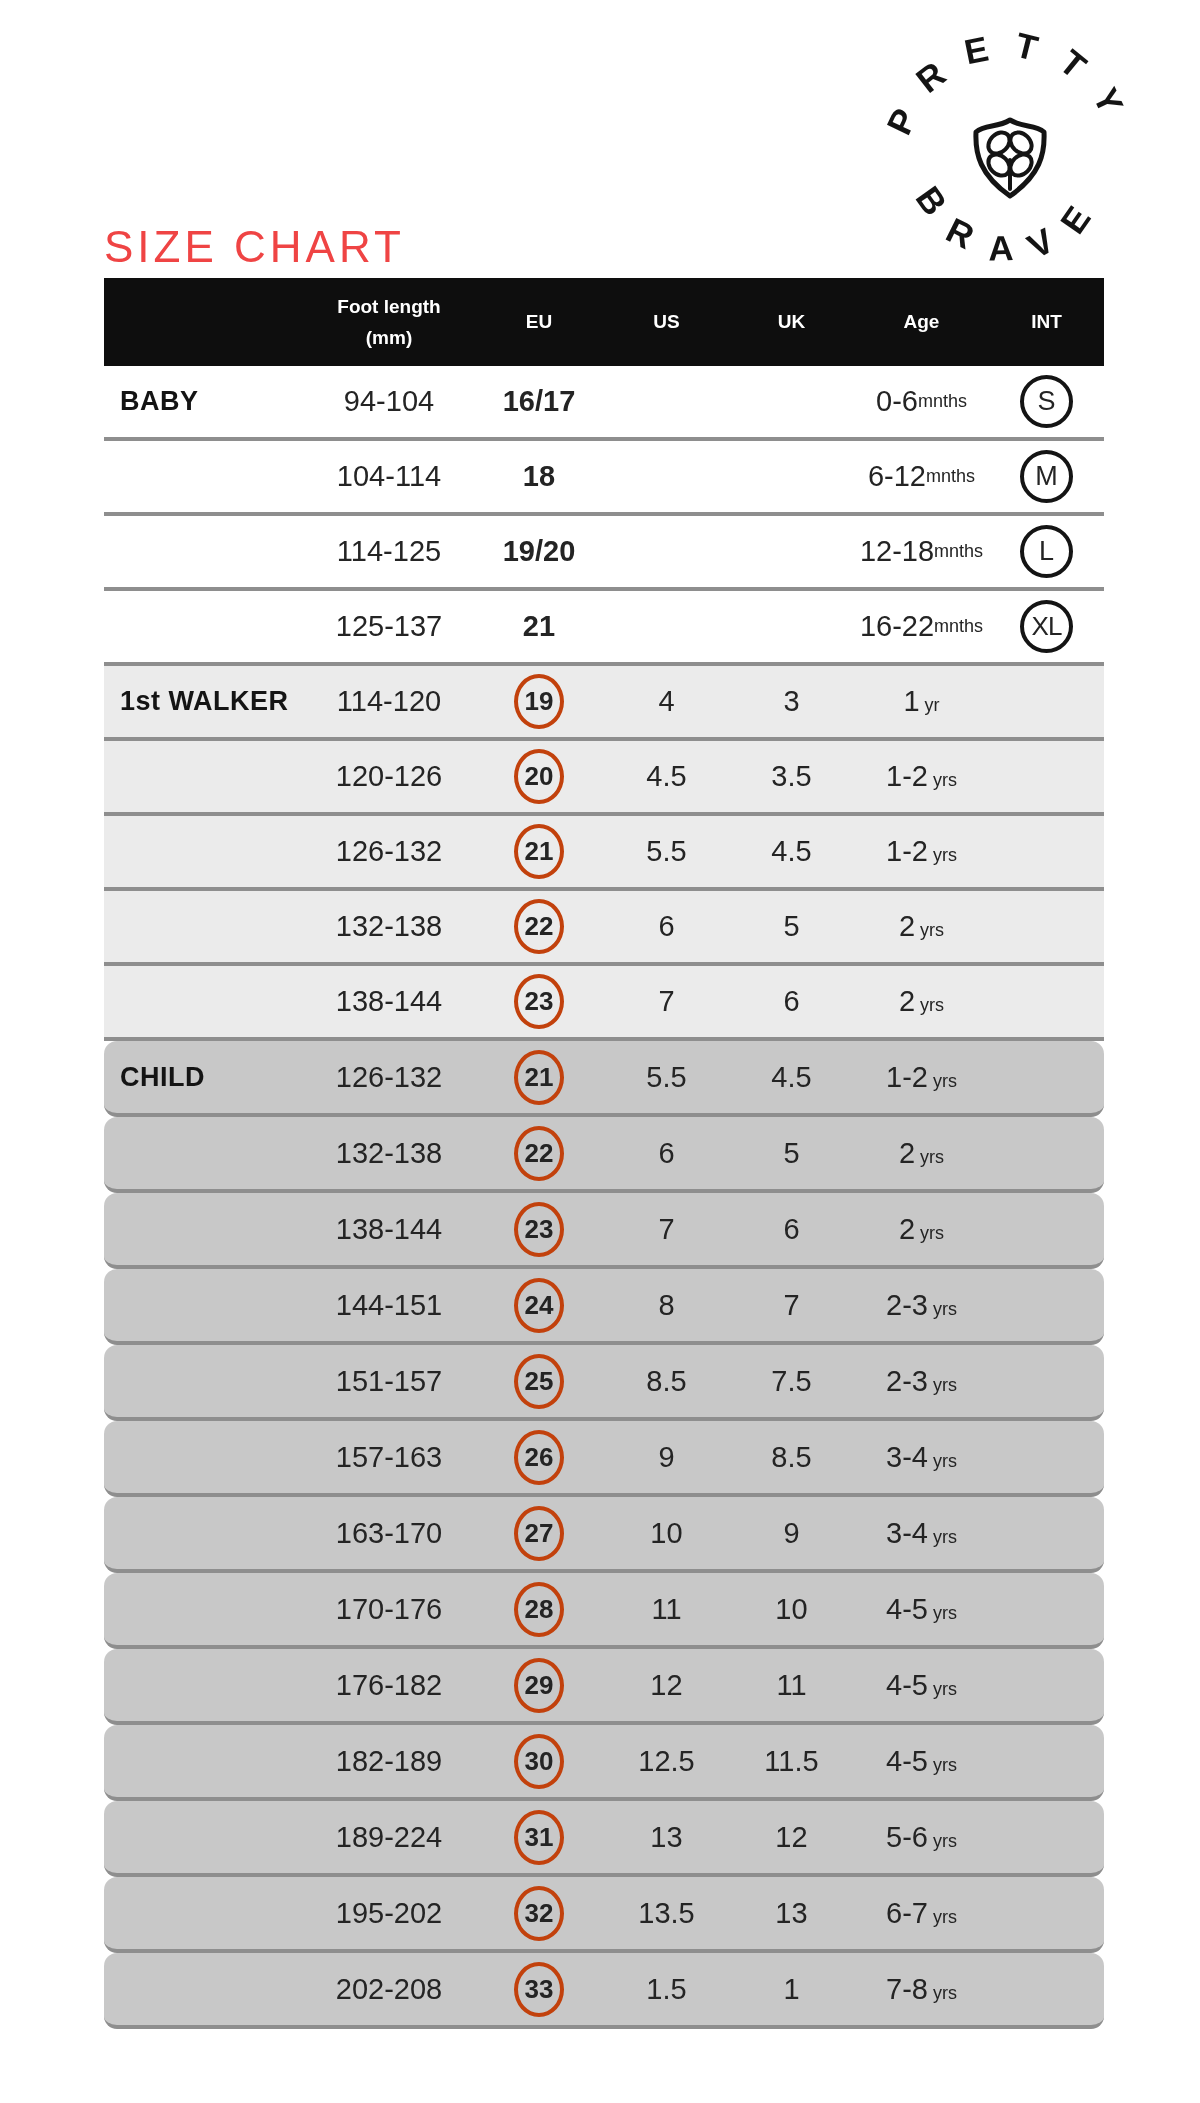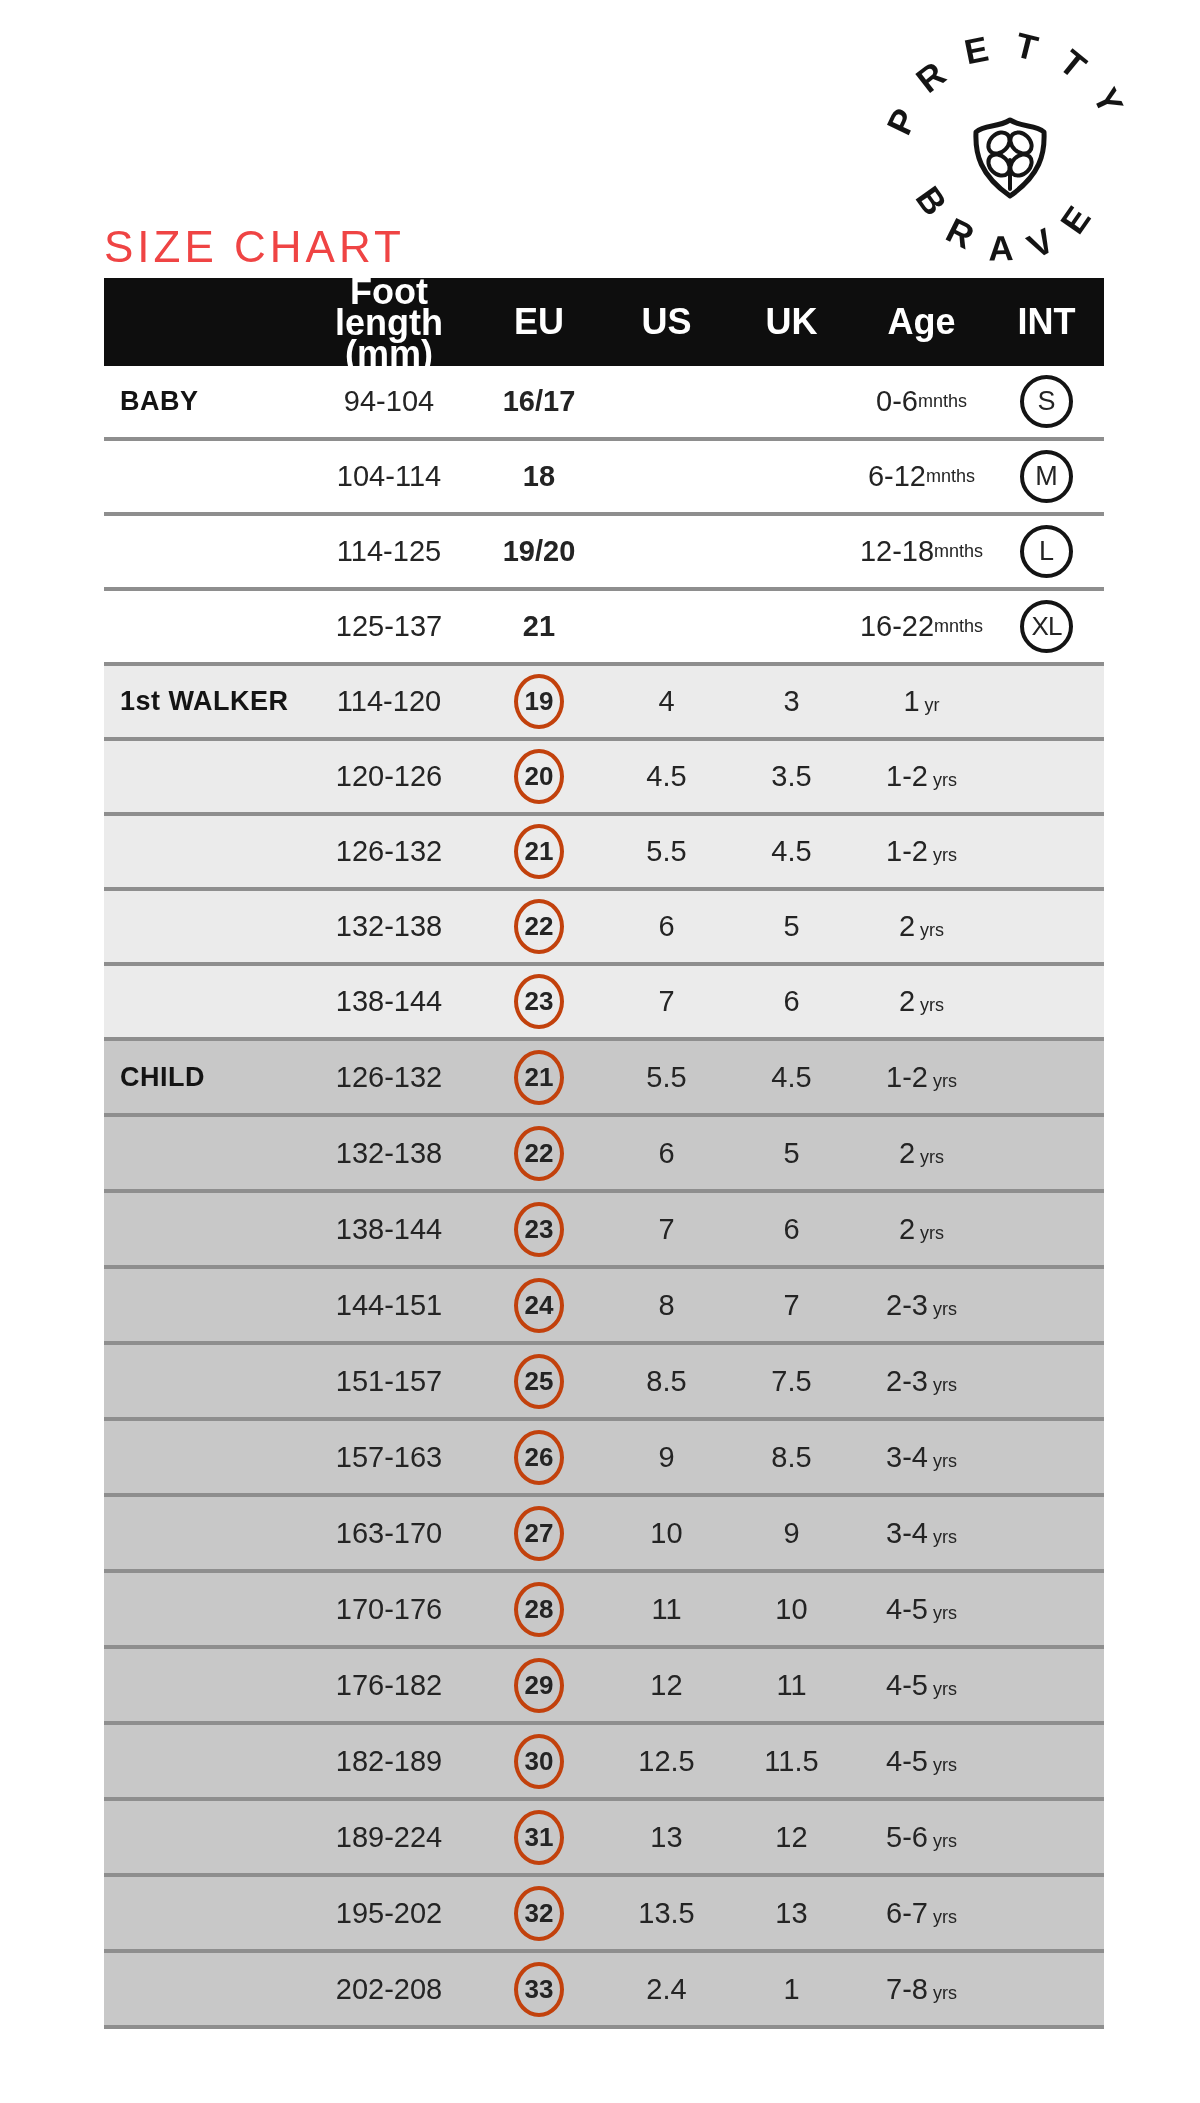--- a/index.html
+++ b/index.html
@@ -11,39 +11,39 @@
     position:absolute; left:104px; top:222px;
     font-size:44px; font-weight:400; letter-spacing:4px; color:#ef4444;
     white-space:nowrap;
   }
   .logo { position:absolute; left:878px; top:28px; width:264px; height:264px; }
 
   .size-table { position:absolute; left:104px; top:278px; width:1000px; }
 
   .thead {
     display:flex; align-items:center; height:88px;
-    background:#0e0e0e; color:#ffffff; font-weight:700; font-size:36px;
+    background:#0e0e0e; color:#ffffff; font-weight:700; font-size:19px;
   }
   .cell { display:flex; justify-content:center; align-items:center; text-align:center; }
   .c-cat  { width:20%;   justify-content:flex-start; padding-left:16px; box-sizing:border-box; }
   .c-foot { width:17%; }
   .c-eu   { width:13%; }
   .c-us   { width:12.5%; }
   .c-uk   { width:12.5%; }
   .c-age  { width:13.5%; }
   .c-int  { width:11.5%; }
   .thead .c-foot { flex-direction:column; line-height:31px; }
 
   .row {
     display:flex; align-items:center; height:75px; box-sizing:border-box;
     border-bottom:4px solid #8e8e8e; font-size:29px; color:#242424;
   }
   .row.baby   { background:#ffffff; }
   .row.walker { background:#ebebeb; }
-  .row.child  { background:#c8c8c8; height:76px; }
+  .row.child  { background:#c8c8c8; height:76px;border-radius:13px; }
 
   .cat-label { font-weight:700; font-size:27px; color:#141414; letter-spacing:0.5px; white-space:nowrap; }
 
   .eu-bold { font-weight:700; }
   .eu-circle {
     display:inline-flex; justify-content:center; align-items:center;
     width:42px; height:47px; border:4px solid #c2410c; border-radius:50%;
     font-weight:700; font-size:26px;
   }
   .int-circle {
@@ -449,21 +449,21 @@
           </div>
         </div>
         <div class="cell c-int"></div>
       </div>
       <div class="row child">
         <div class="cell c-cat"></div>
         <div class="cell c-foot">202-208</div>
         <div class="cell c-eu">
           <span class="eu-circle">33</span>
         </div>
-        <div class="cell c-us">2.4</div>
+        <div class="cell c-us">1.5</div>
         <div class="cell c-uk">1</div>
         <div class="cell c-age">
           <div class="age-wrap">
             <span class="age-num">7-8</span>
             <span class="age-unit">yrs</span>
           </div>
         </div>
         <div class="cell c-int"></div>
       </div>
     </div>

